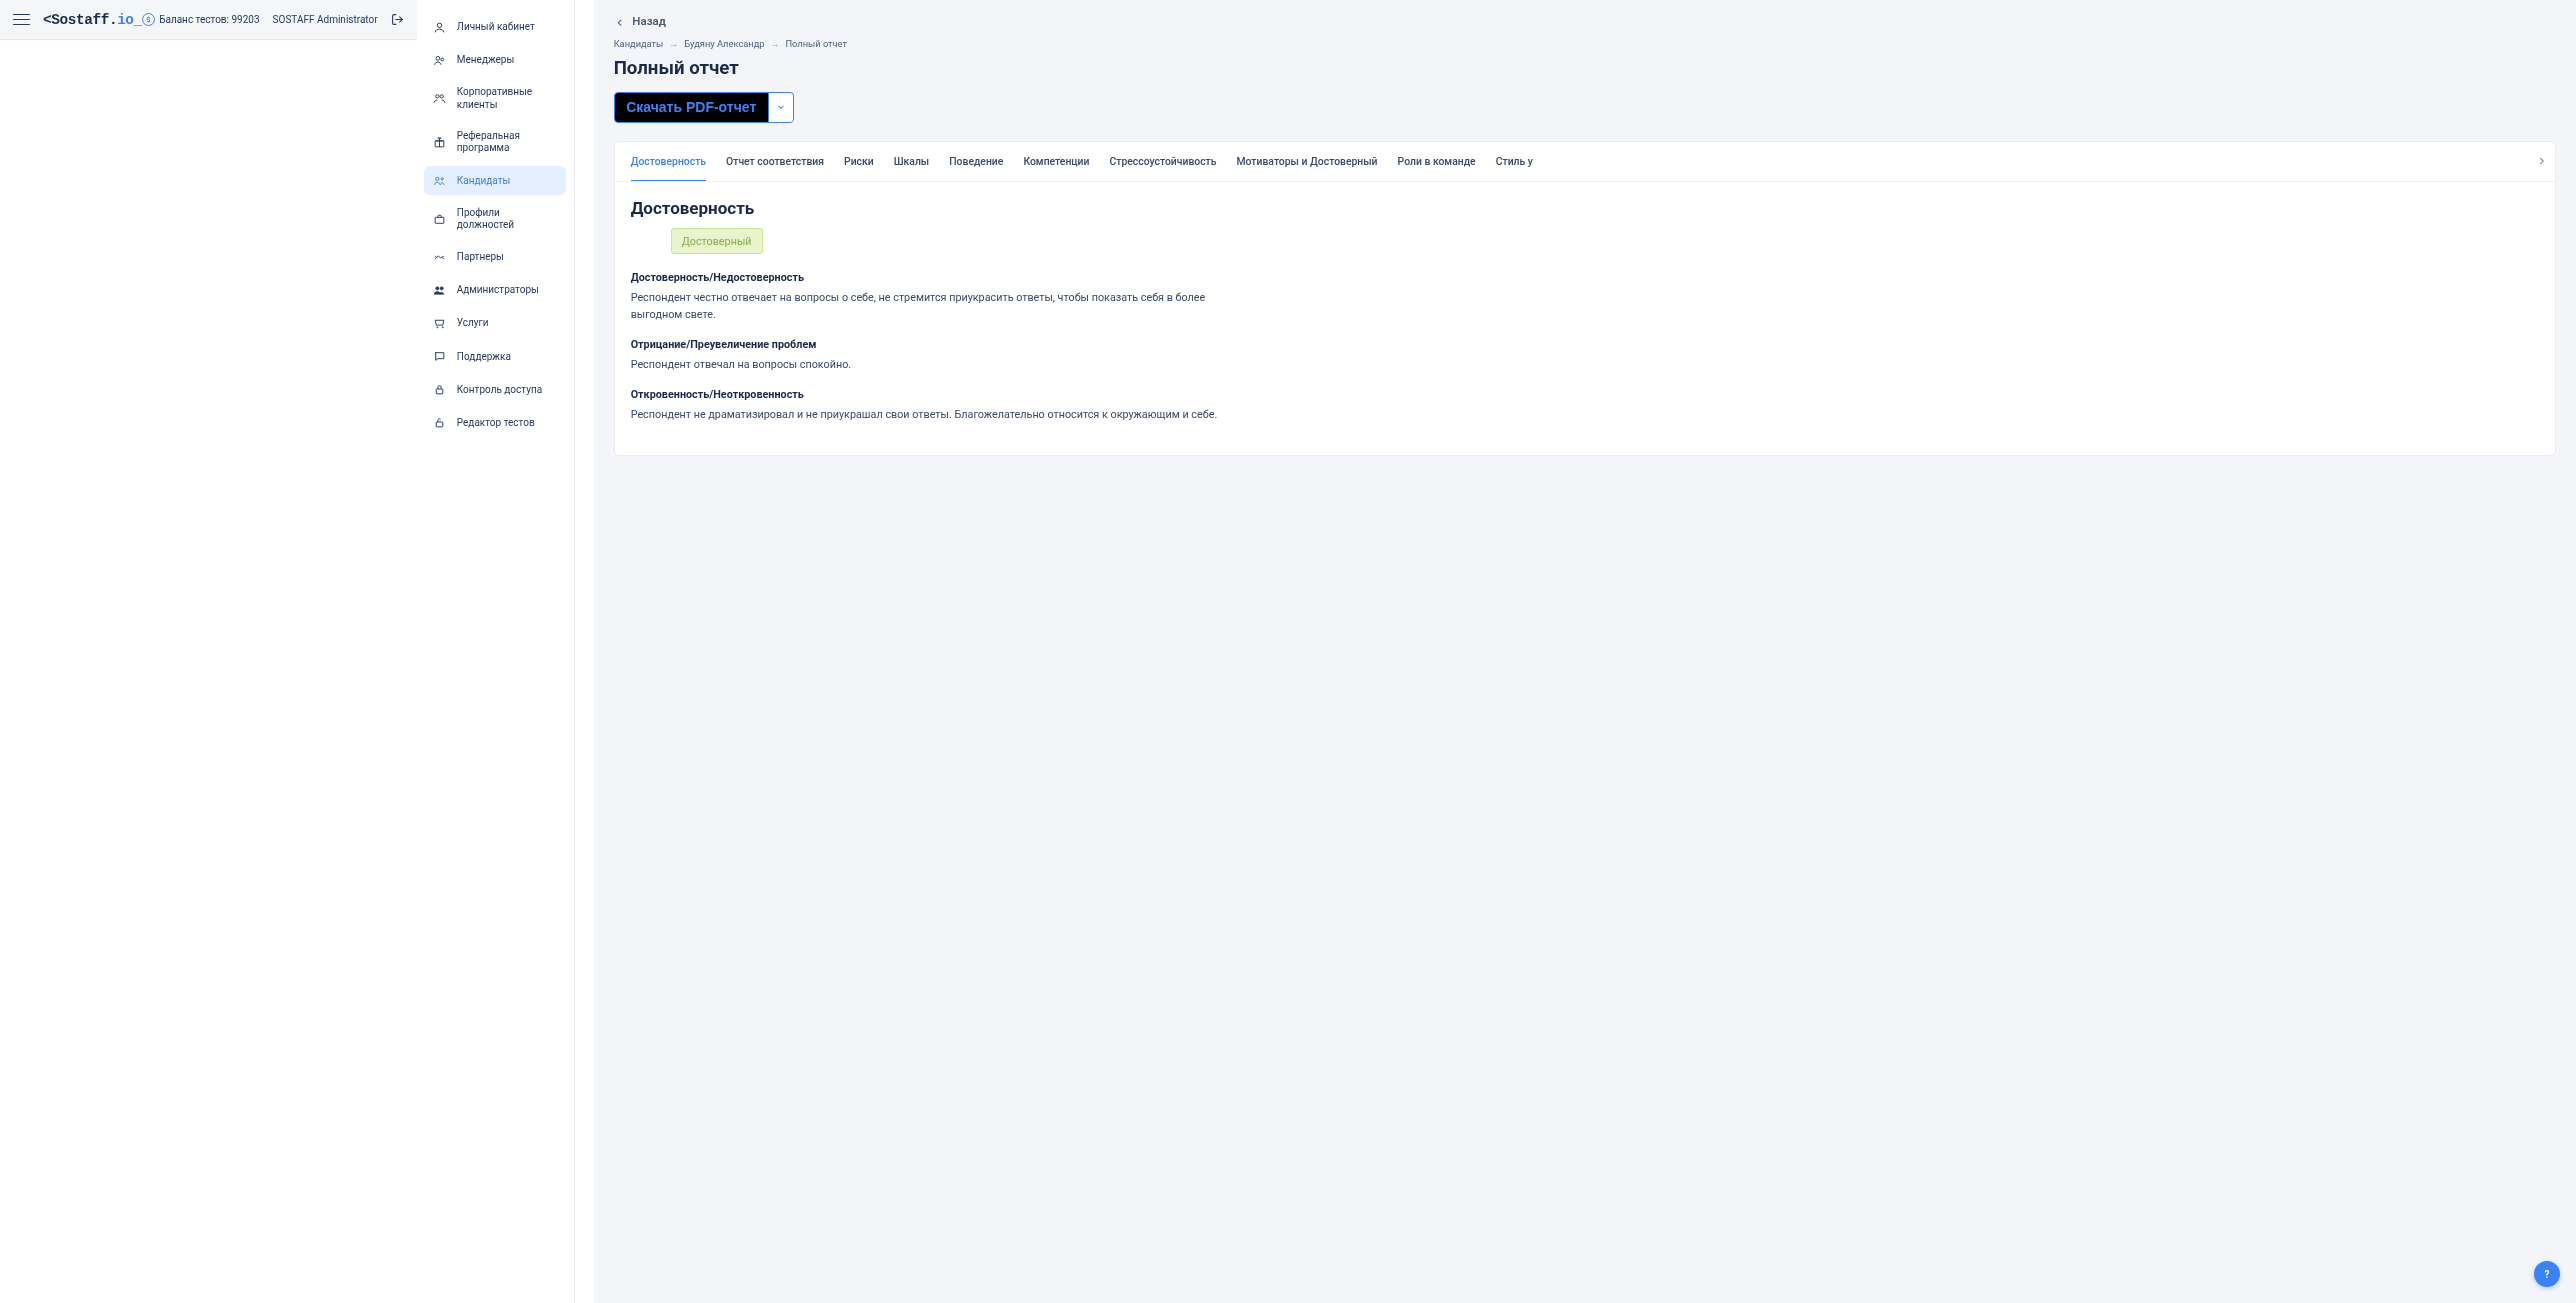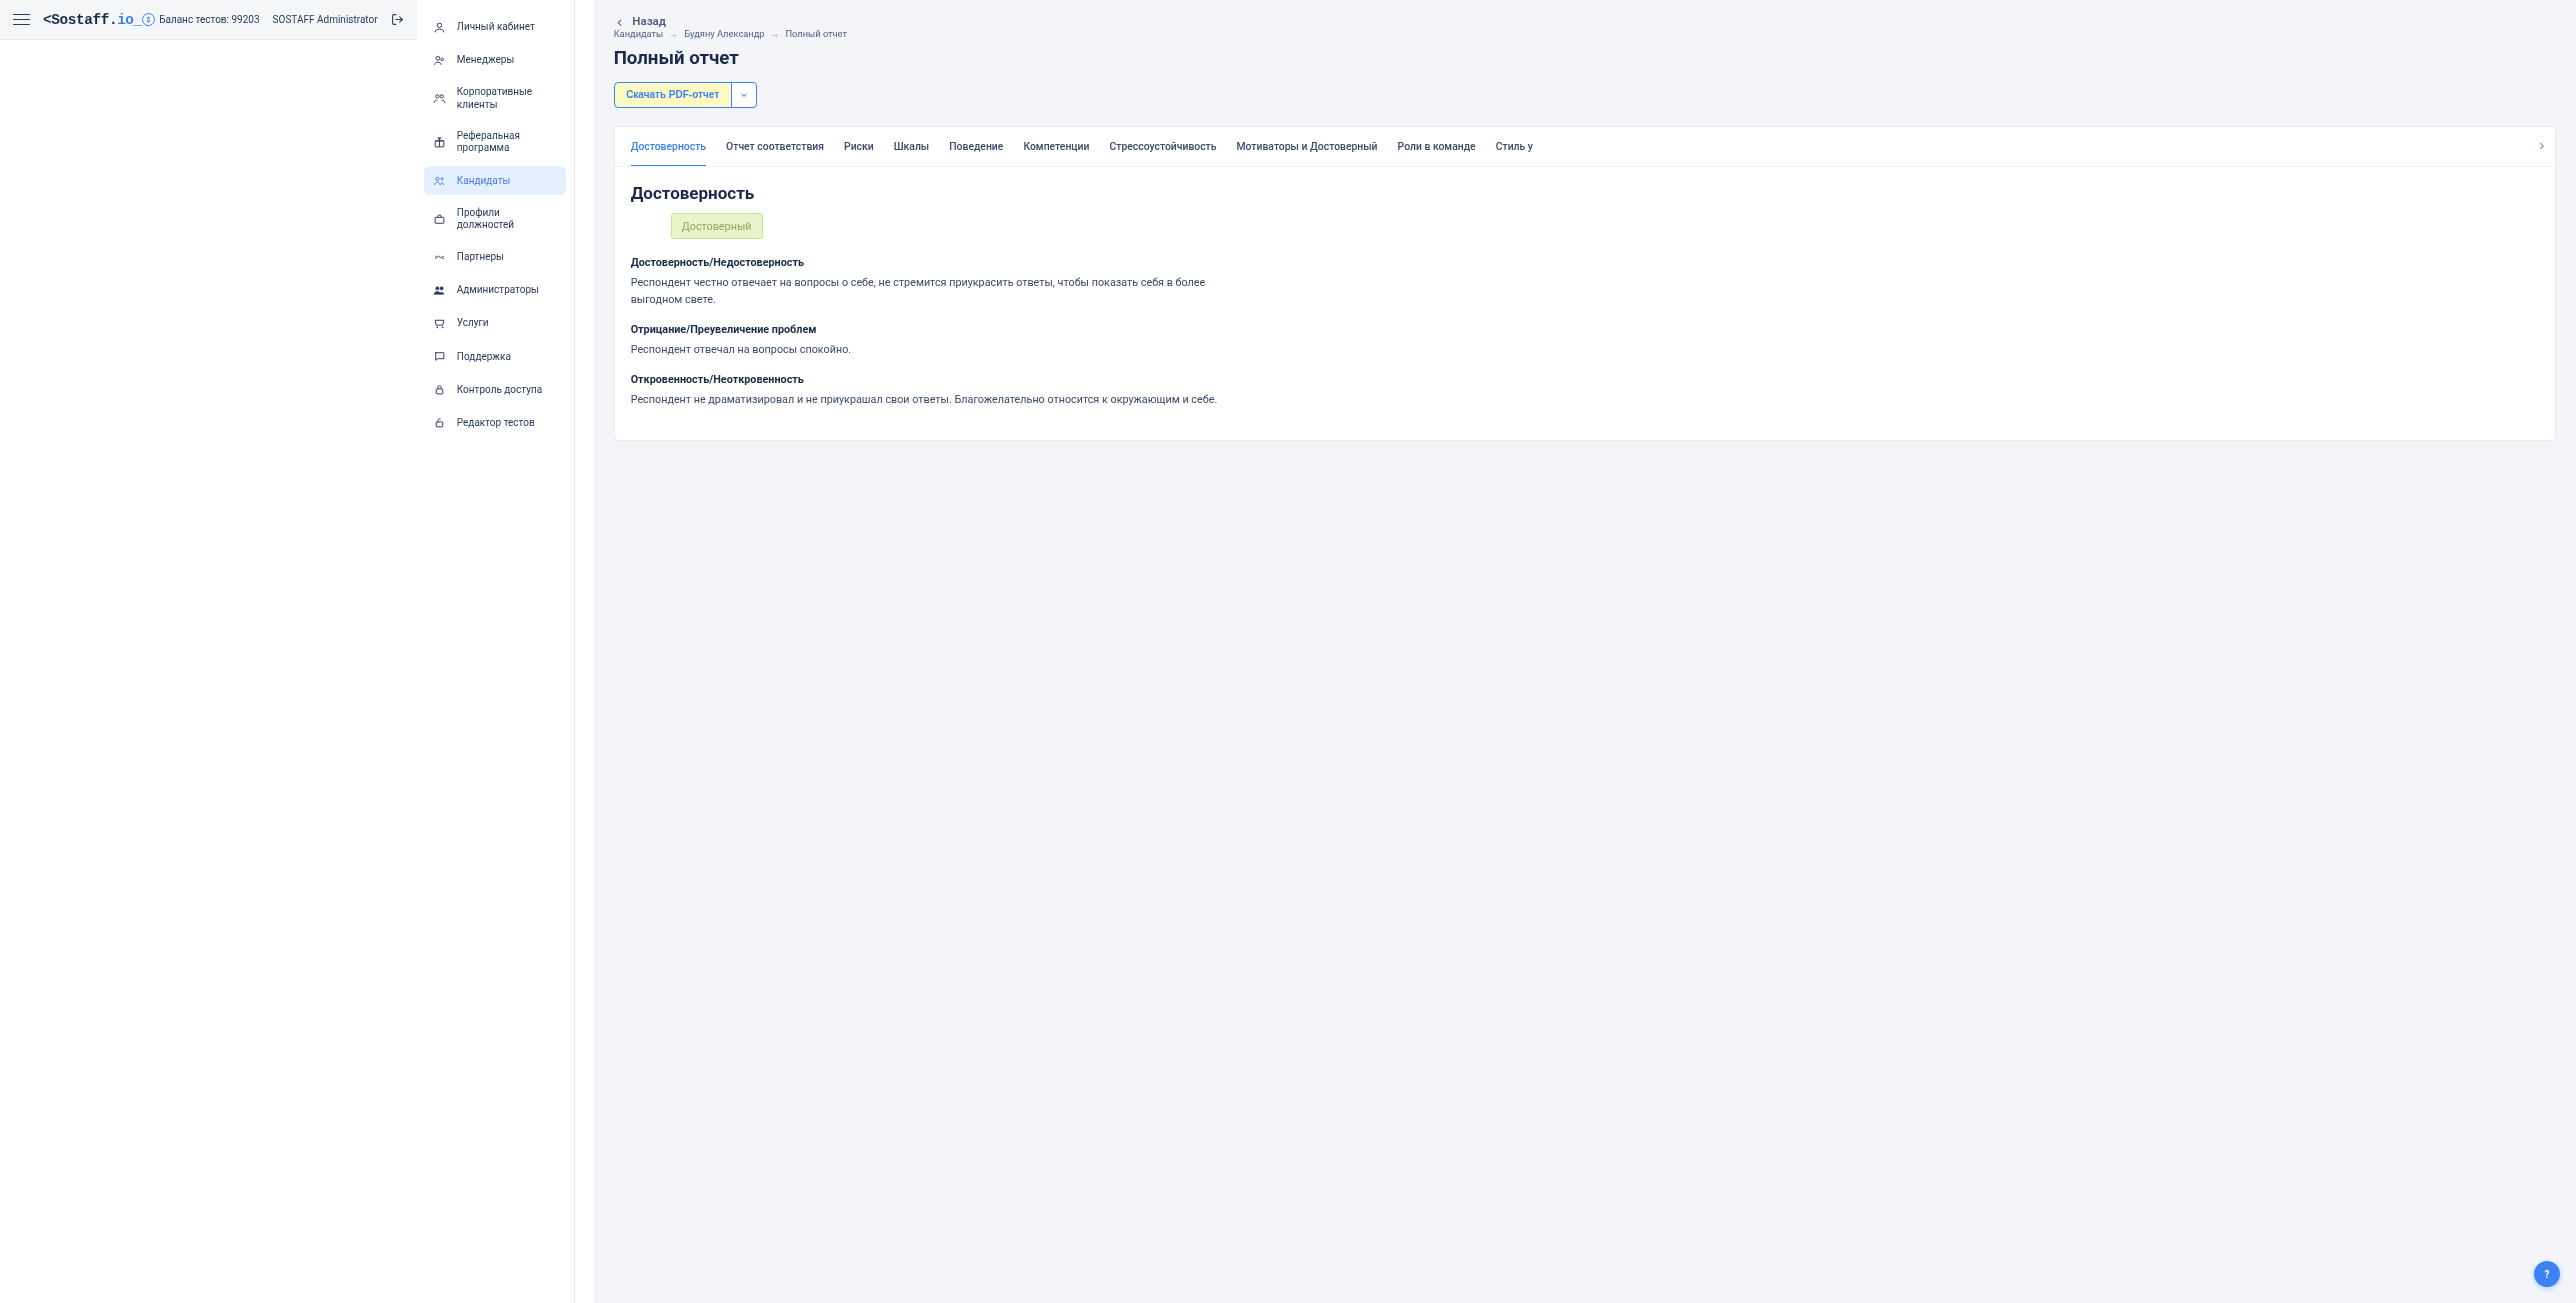--- a/index.html
+++ b/index.html
@@ -54,28 +54,28 @@
   margin-bottom: 4.3px;
 }
 .side-item .lbl { line-height: 1.25; }
 .side-item.active { background: #e4efff; color: #4b7bdc; }
 .side-item.active .side-icon svg { stroke: #4b7bdc; }
 .side-icon { width: 14.4px; height: 14.4px; flex-shrink: 0; display:flex; align-items:center; justify-content:center; }
 .side-icon svg { stroke: #293a5e; }
 
 
 .main { flex: 1; background: #f3f5f9; overflow-y: auto; padding: 14.4px 20px; position: relative; }
-.back { display: flex; align-items: flex-end; gap: 7.2px; color: #4c5b7a; font-size: 11.5px; font-weight: 600; cursor: pointer; }
+.back { display: flex; align-items: flex-end; gap: 7.2px; color: #4c5b7a; font-size: 11.5px; font-weight: 600; cursor: pointer; margin-bottom: 10px; }
 .back svg { stroke: #4c5b7a; }
 .breadcrumb { display: flex; align-items: center; gap: 5.8px; color: #52607e; font-size: 9.3px; margin-bottom: 7.2px; }
 .breadcrumb .crumb { cursor: pointer; }
 .breadcrumb .arrow { color: #9aa6bf; }
 .page-title { font-size: 18.7px; font-weight: 700; color: #1b2a4a; margin-bottom: 13px; }
 .btn-row { display: flex; gap: 0; margin-bottom: 18.7px; }
-.btn-pdf { border: 1.1px solid #3b82f6; color: #3b82f6; background: #fef9c3; padding: 6.5px 11.5px; border-radius: 4.3px 0 0 4.3px; font-weight: 600; font-size: 10px; cursor: pointer; }
+.btn-pdf { border: 1.1px solid #3b82f6; color: #3b82f6; background: #000000; padding: 6.5px 11.5px; border-radius: 4.3px 0 0 4.3px; font-weight: 600; font-size: 14px; cursor: pointer; }
 .btn-pdf-drop { border: 1.1px solid #3b82f6; border-left: none; color: #3b82f6; background: #fff; padding: 6.5px 7.2px; border-radius: 0 4.3px 4.3px 0; cursor: pointer; display:flex; align-items:center; }
 
 .card {
   background: #fff;
   border: 0.7px solid #e7eaf1;
   border-radius: 4.3px;
   padding: 0 0 17px 0;
 }
 .tabs { display: flex; gap: 20px; padding: 0 16px; border-bottom: 0.7px solid #eef0f5; align-items: center; overflow: hidden; position: relative; }
 .tab { padding: 13px 0 11.5px 0; font-size: 10.4px; color: #3a4a6b; cursor: pointer; white-space: nowrap; border-bottom: 1.4px solid transparent; font-weight: 500; }

